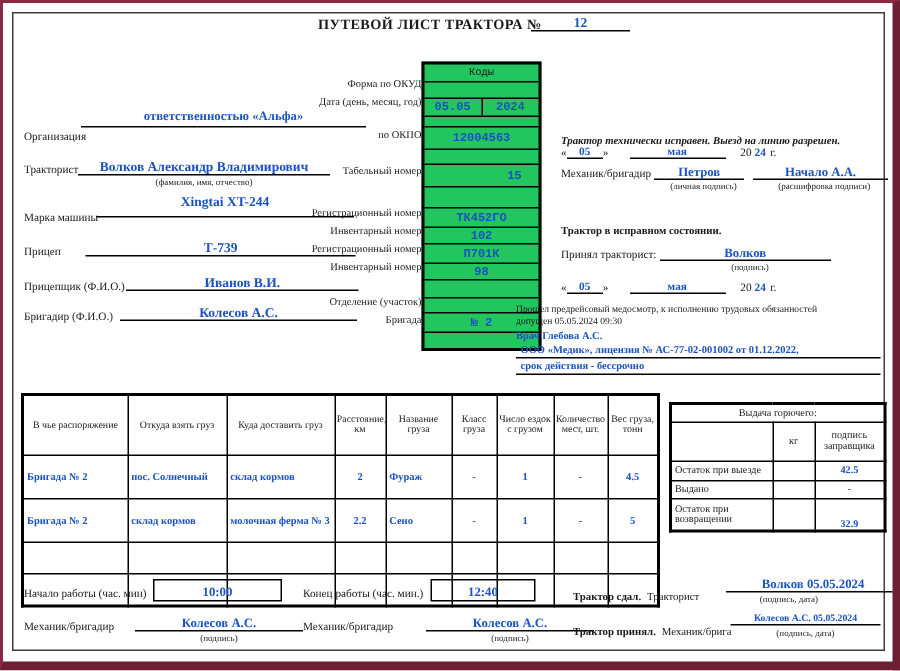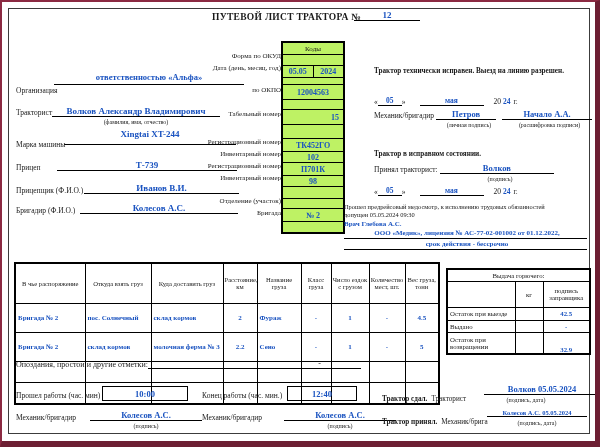--- a/index.html
+++ b/index.html
@@ -9,31 +9,31 @@
     width:600px; height:447px;
     font-family:"Liberation Serif","DejaVu Serif",serif;
     color:var(--ink);
   }
   .page {
     position:relative; width:600px; height:447px; background:#fff; overflow:hidden;
     border-style:solid; border-color:var(--maroon) var(--maroon-dark) var(--maroon-dark) var(--maroon);
     border-width:2px 5px 6px 2px;
   }
   .frame { position:absolute; left:6px; top:6px; width:582px; height:426px; border:1px solid #3c3c3c; }
-  .abs { position:absolute;text-align:center; }
+  .abs { position:absolute; }
   .b { font-weight:bold; }
   .v { color:var(--blue); font-weight:bold; }
   .ul { border-bottom:1px solid #000; text-align:center; }
   .cap { font-size:6px; color:#222; text-align:center; white-space:nowrap; }
   .lbl { font-size:7.5px; white-space:nowrap; }
   .rlab { position:absolute; left:160px; width:119px; text-align:right; font-size:7px; white-space:nowrap; }
   .row { position:absolute; display:flex; align-items:flex-end; }
   .title { font-size:9.5px; font-weight:bold; letter-spacing:.3px; white-space:nowrap; }
   
-  .codes { position:absolute; left:279px; top:39px; width:64px; border:2px solid #000; background:#bef264; }
+  .codes { position:absolute; left:279px; top:39px; width:80px; border:2px solid #000; background:#22c55e;font-family:Liberation Mono, monospace; }
   .codes .cr { border-top:1px solid #000; display:flex; align-items:center; justify-content:center;
                font-size:8px; overflow:hidden; }
   .codes .cr:first-child { border-top:none; }
   .codes .half { flex:1; height:100%; display:flex; align-items:center; justify-content:center; }
   .codes .half + .half { border-left:1px solid #000; }
   
   table { border-collapse:collapse; table-layout:fixed; background:#fff; }
   .ttab { position:absolute; left:12px; top:260px; }
   .ttab table { border:2px solid #000; width:424px; }
   .ttab td, .ttab th { border:1px solid #000; font-size:6.6px; text-align:center; vertical-align:middle; padding:10px 1px; overflow:hidden; }
@@ -107,21 +107,21 @@
 
   <div class="abs lbl" style="left:14px; top:161px;">Прицеп</div>
   <div class="abs v ul" style="left:55px; top:158px; width:180px; font-size:9px;">Т-739</div>
 
   <div class="abs lbl" style="left:14px; top:184px;">Прицепщик (Ф.И.О.)</div>
   <div class="abs v ul" style="left:82px; top:181px; width:155px; font-size:9px;">Иванов В.И.</div>
 
   <div class="abs lbl" style="left:14px; top:204px;">Бригадир (Ф.И.О.)</div>
   <div class="abs v ul" style="left:78px; top:201px; width:158px; font-size:9px;">Колесов А.С.</div>
 
-  <div class="abs bold7" style="left:372px; top:65px;">Трактор технически исправен. Выезд на линию разрешен.</div>
+  <div class="abs bold7" style="left:372px; top:88px;font-style:italic;">Трактор технически исправен. Выезд на линию разрешен.</div>
   <div class="row" style="left:372px; top:94px; width:216px; font-size:7.5px;">
     <span>«</span>
     <span class="ul v" style="flex:0 0 24px;">05</span>
     <span>»</span>
     <span style="width:14px;"></span>
     <span class="ul v" style="flex:0 0 64px;">мая</span>
     <span style="width:10px;"></span>
     <span>20</span>
     <span class="v" style="margin-left:2px;">24</span>
     <span style="margin-left:3px;">г.</span>
@@ -262,26 +262,22 @@
       </tr>
       <tr style="height:22px;">
         <td class="l" style="white-space:normal;">Остаток при возвращении</td>
         <td></td>
         <td class="v" style="vertical-align:bottom;">32.9</td>
       </tr>
     </tbody>
       </table>
   </div>
 
-  <div class="row" style="left:14px; top:357px; width:345px;">
-    <span style="font-size:8px; white-space:nowrap;">Опоздания, простои и другие отметки:</span>
-    <span class="ul" style="flex:1; font-size:8px; text-align:right; padding-right:40px;">-</span>
-  </div>
-
-  <div class="abs lbl" style="left:14px; top:389px;">Прошел работы (час. мин)</div>
+
+  <div class="abs lbl" style="left:14px; top:389px;">Начало работы (час. мин)</div>
   <div class="box v" style="left:100px; top:384px; width:86px; height:15px;">10:00</div>
   <div class="abs lbl" style="left:200px; top:389px;">Конец работы (час. мин.)</div>
   <div class="box v" style="left:285px; top:384px; width:70px; height:15px;">12:40</div>
 
   <div class="abs" style="left:380px; top:385px; white-space:nowrap;">
     <span class="bold7">Трактор сдал.</span>
     <span class="small7">Тракторист</span>
   </div>
   <div class="abs v ul" style="left:482px; top:382px; width:116px; font-size:8.5px;">Волков 05.05.2024</div>
   <div class="abs cap" style="left:466px; top:395px; width:116px;">(подпись, дата)</div>

